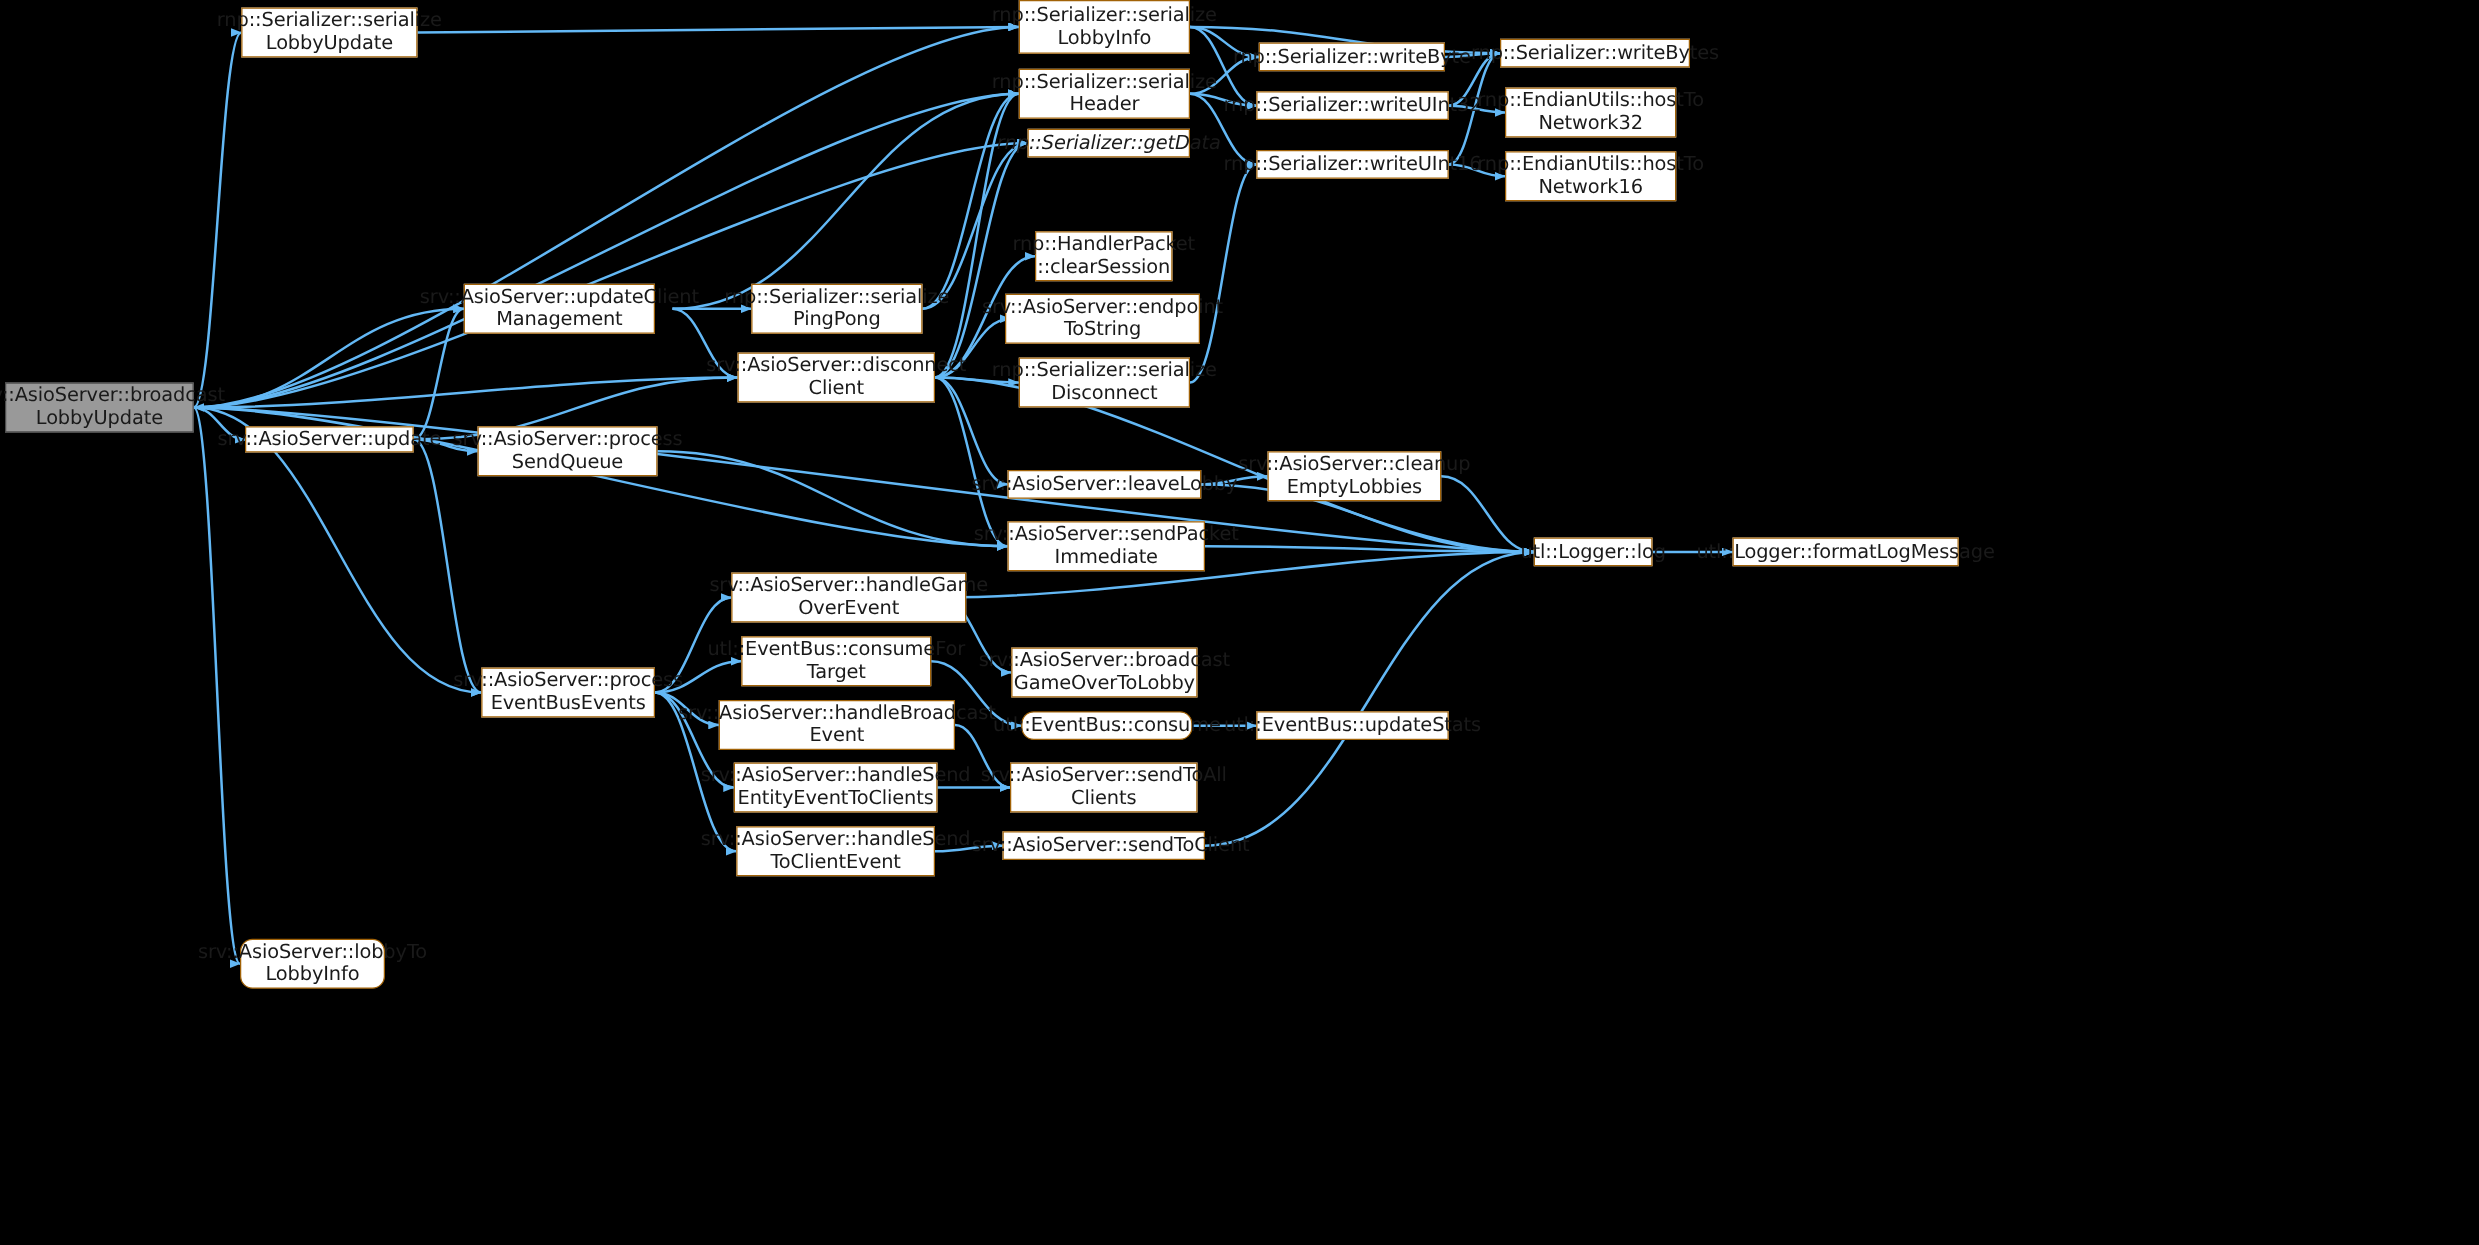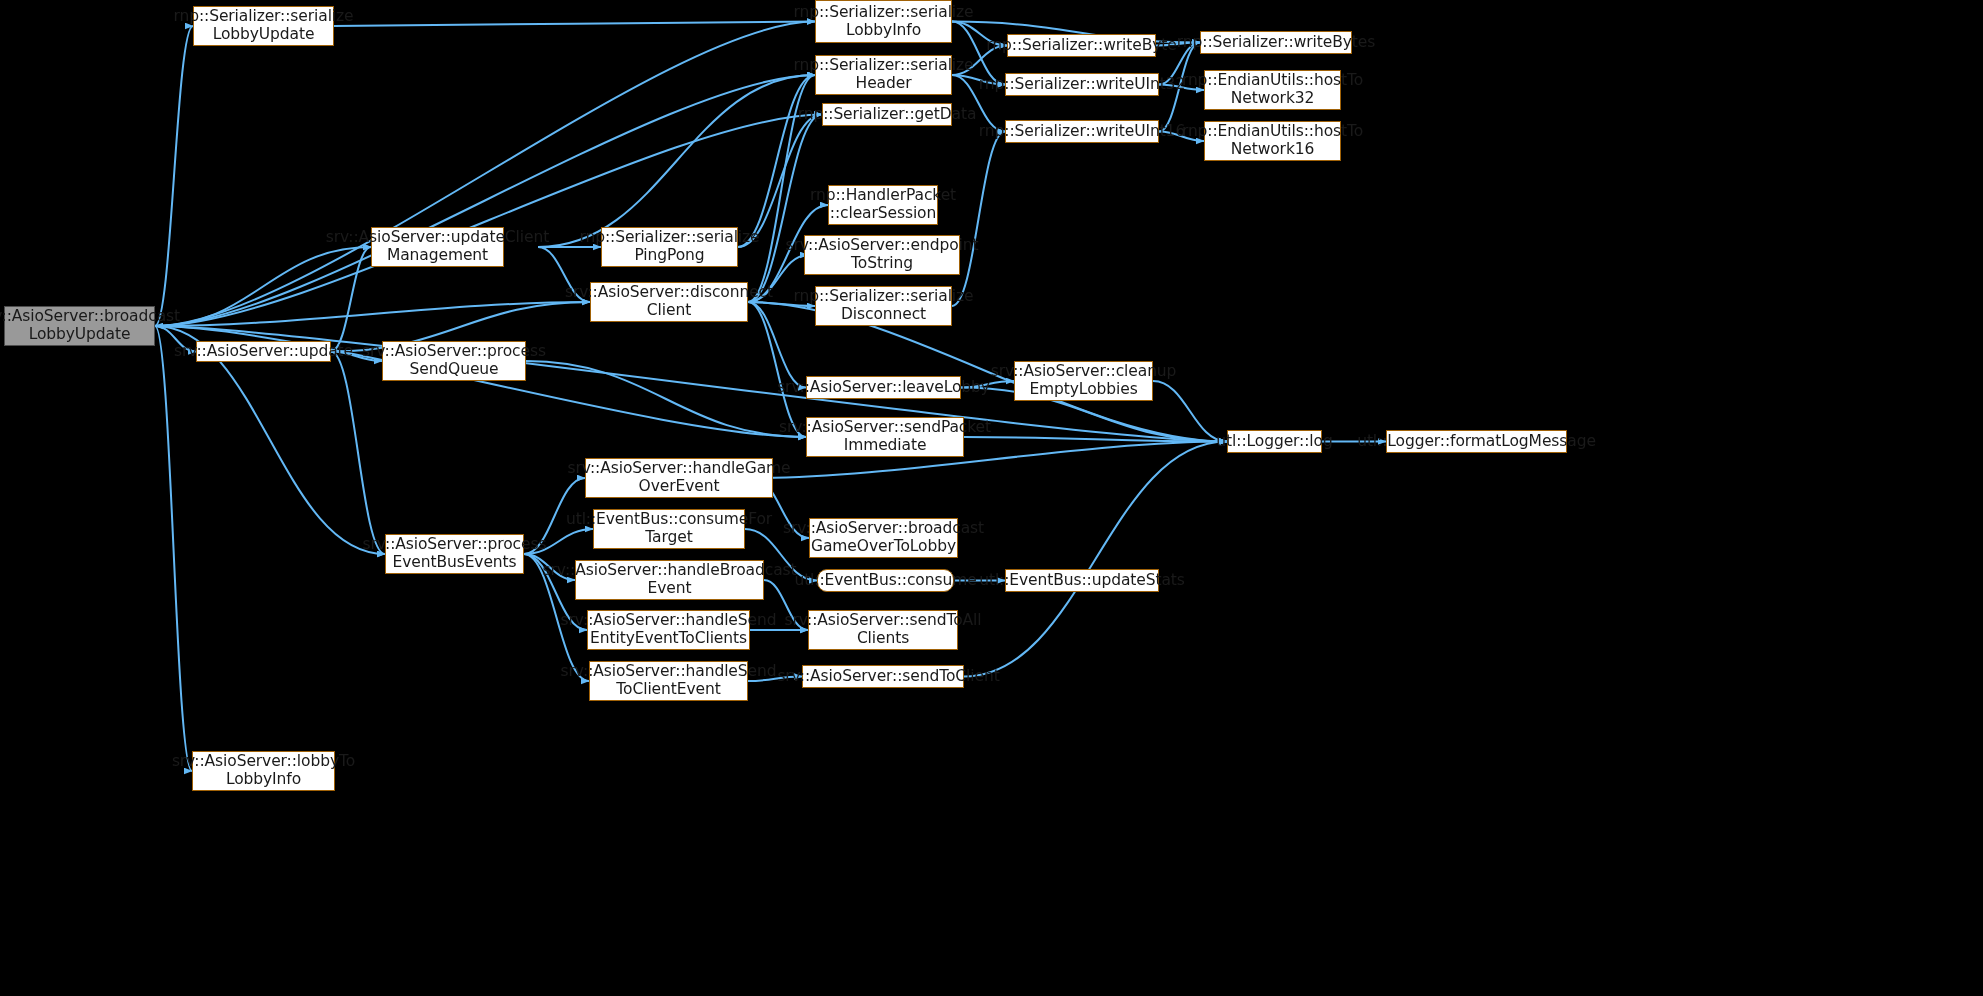--- a/index.html
+++ b/index.html
@@ -90,27 +90,27 @@
 LobbyUpdate</div>
       <div class="node" style="left: 815px; top: 0px; width: 137px; height: 43px;">rnp::Serializer::serialize
 LobbyInfo</div>
       <div class="node" style="left: 1007px; top: 34px; width: 149px; height: 23px;">rnp::Serializer::writeByte</div>
       <div class="node" style="left: 1200px; top: 31px; width: 152px; height: 23px;">rnp::Serializer::writeBytes</div>
       <div class="node" style="left: 815px; top: 55px; width: 137px; height: 40px;">rnp::Serializer::serialize
 Header</div>
       <div class="node" style="left: 1005px; top: 73px; width: 154px; height: 23px;">rnp::Serializer::writeUInt32</div>
       <div class="node" style="left: 1204px; top: 70px; width: 137px; height: 40px;">rnp::EndianUtils::hostTo
 Network32</div>
-      <div class="node" style="left: 822px; top: 103px; width: 130px; height: 23px;">rnp::Serializer::getData</div>
+      <div class="node" style="left: 822px; top: 103px; width: 130px; height: 23px; font-style: italic;">rnp::Serializer::getData</div>
       <div class="node" style="left: 1005px; top: 120px; width: 154px; height: 23px;">rnp::Serializer::writeUInt16</div>
       <div class="node" style="left: 1204px; top: 121px; width: 137px; height: 40px;">rnp::EndianUtils::hostTo
 Network16</div>
       <div class="node" style="left: 828px; top: 185px; width: 110px; height: 40px;">rnp::HandlerPacket
 ::clearSession</div>
-      <div class="node" style="left: 371px; top: 227px; width: 133px; height: 40px;">srv::AsioServer::updateClient
+      <div class="node" style="left: 371px; top: 227px; width: 153px; height: 40px;">srv::AsioServer::updateClient
 Management</div>
       <div class="node" style="left: 601px; top: 227px; width: 137px; height: 40px;">rnp::Serializer::serialize
 PingPong</div>
       <div class="node" style="left: 804px; top: 235px; width: 156px; height: 40px;">srv::AsioServer::endpoint
 ToString</div>
       <div class="node" style="left: 590px; top: 282px; width: 158px; height: 40px;">srv::AsioServer::disconnect
 Client</div>
       <div class="node" style="left: 815px; top: 286px; width: 137px; height: 40px;">rnp::Serializer::serialize
 Disconnect</div>
       <div class="node root" style="left: 4px; top: 306px; width: 151px; height: 40px;">srv::AsioServer::broadcast
@@ -137,16 +137,16 @@
 Event</div>
       <div class="node" style="left: 817px; top: 569px; width: 137px; height: 23px; border-radius: 10px;">utl::EventBus::consume</div>
       <div class="node" style="left: 1005px; top: 569px; width: 154px; height: 23px;">utl::EventBus::updateStats</div>
       <div class="node" style="left: 587px; top: 610px; width: 163px; height: 40px;">srv::AsioServer::handleSend
 EntityEventToClients</div>
       <div class="node" style="left: 808px; top: 610px; width: 150px; height: 40px;">srv::AsioServer::sendToAll
 Clients</div>
       <div class="node" style="left: 589px; top: 661px; width: 159px; height: 40px;">srv::AsioServer::handleSend
 ToClientEvent</div>
       <div class="node" style="left: 802px; top: 665px; width: 162px; height: 23px; padding-left: 16px;">srv::AsioServer::sendToClient</div>
-      <div class="node" style="left: 192px; top: 751px; width: 143px; height: 40px;">srv::AsioServer::lobbyTo
+      <div class="node" style="left: 192px; top: 751px; width: 116px; height: 40px; border-radius: 10px;">srv::AsioServer::lobbyTo
 LobbyInfo</div>
     </div>
 </div>
 
 </body></html>

